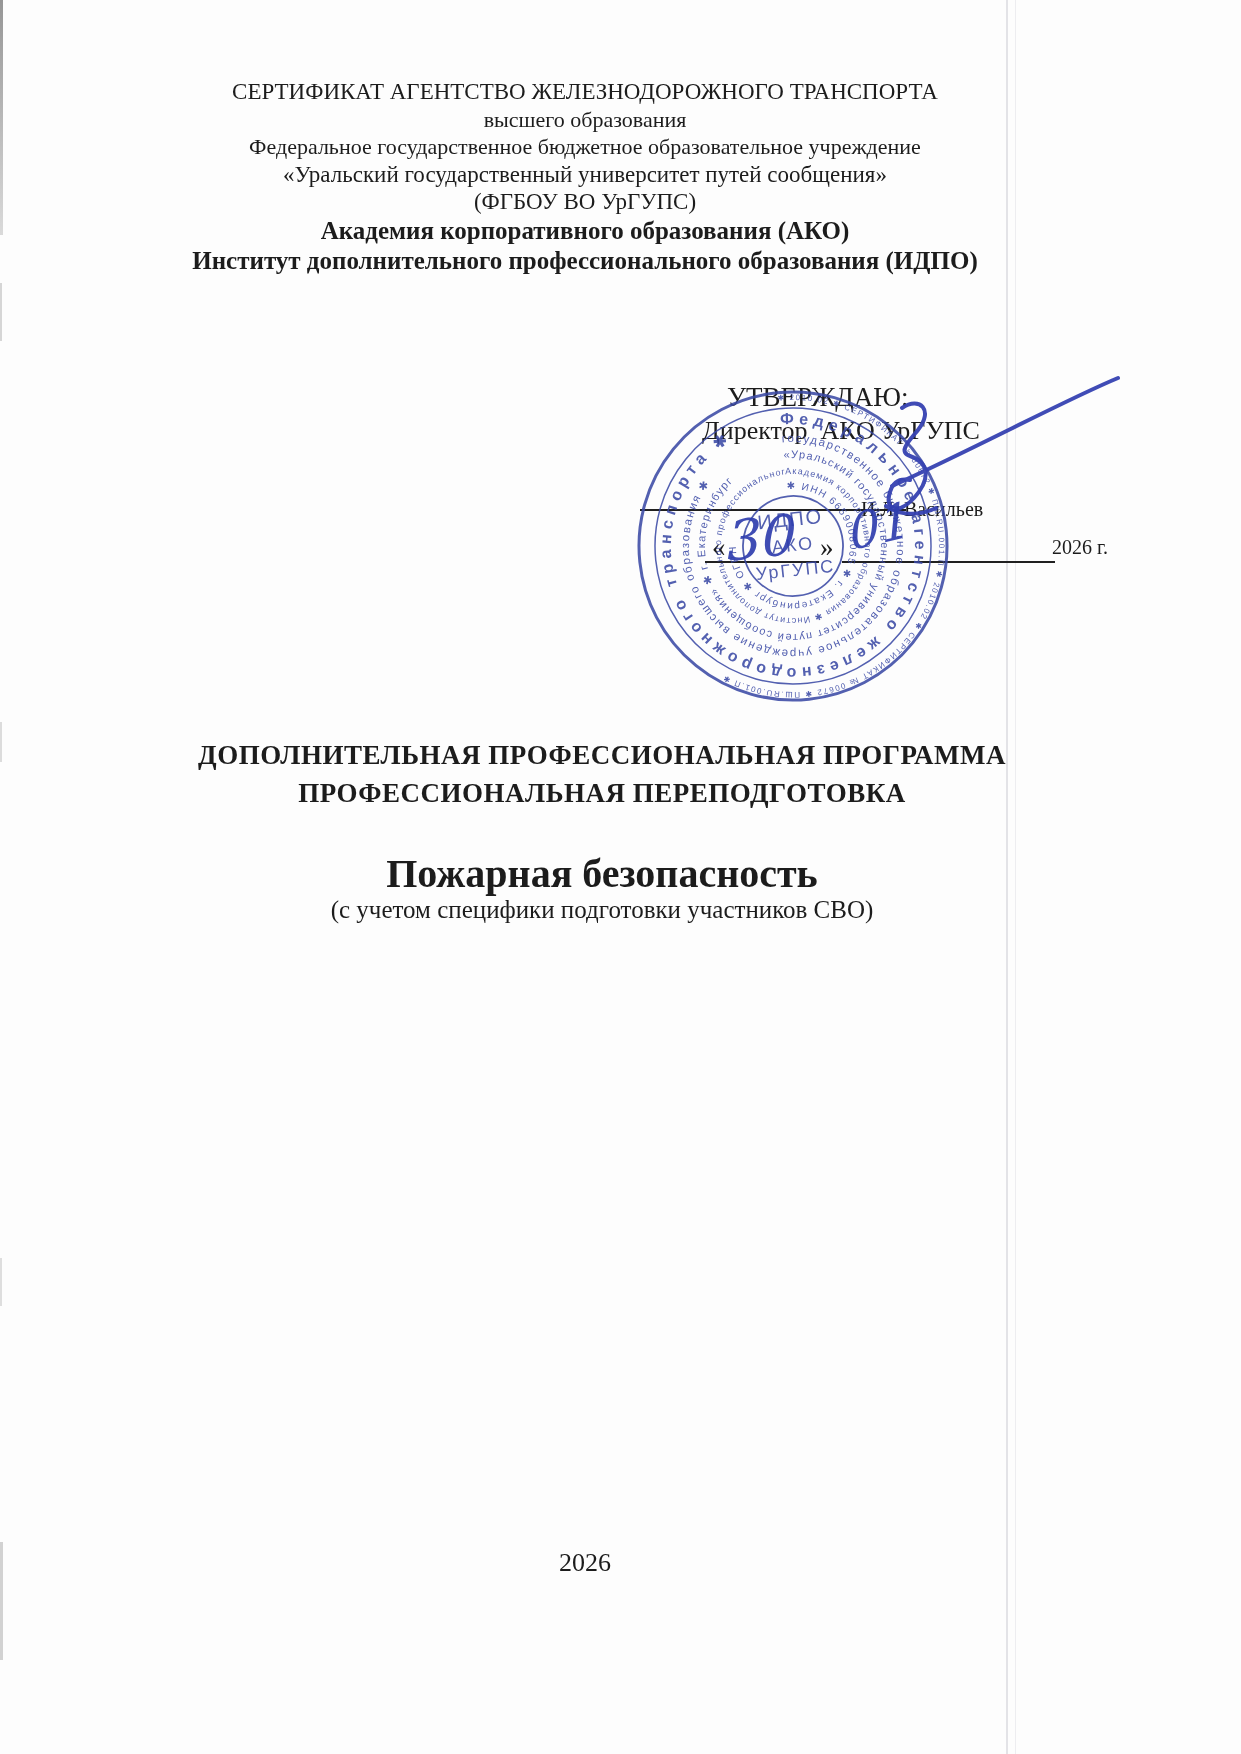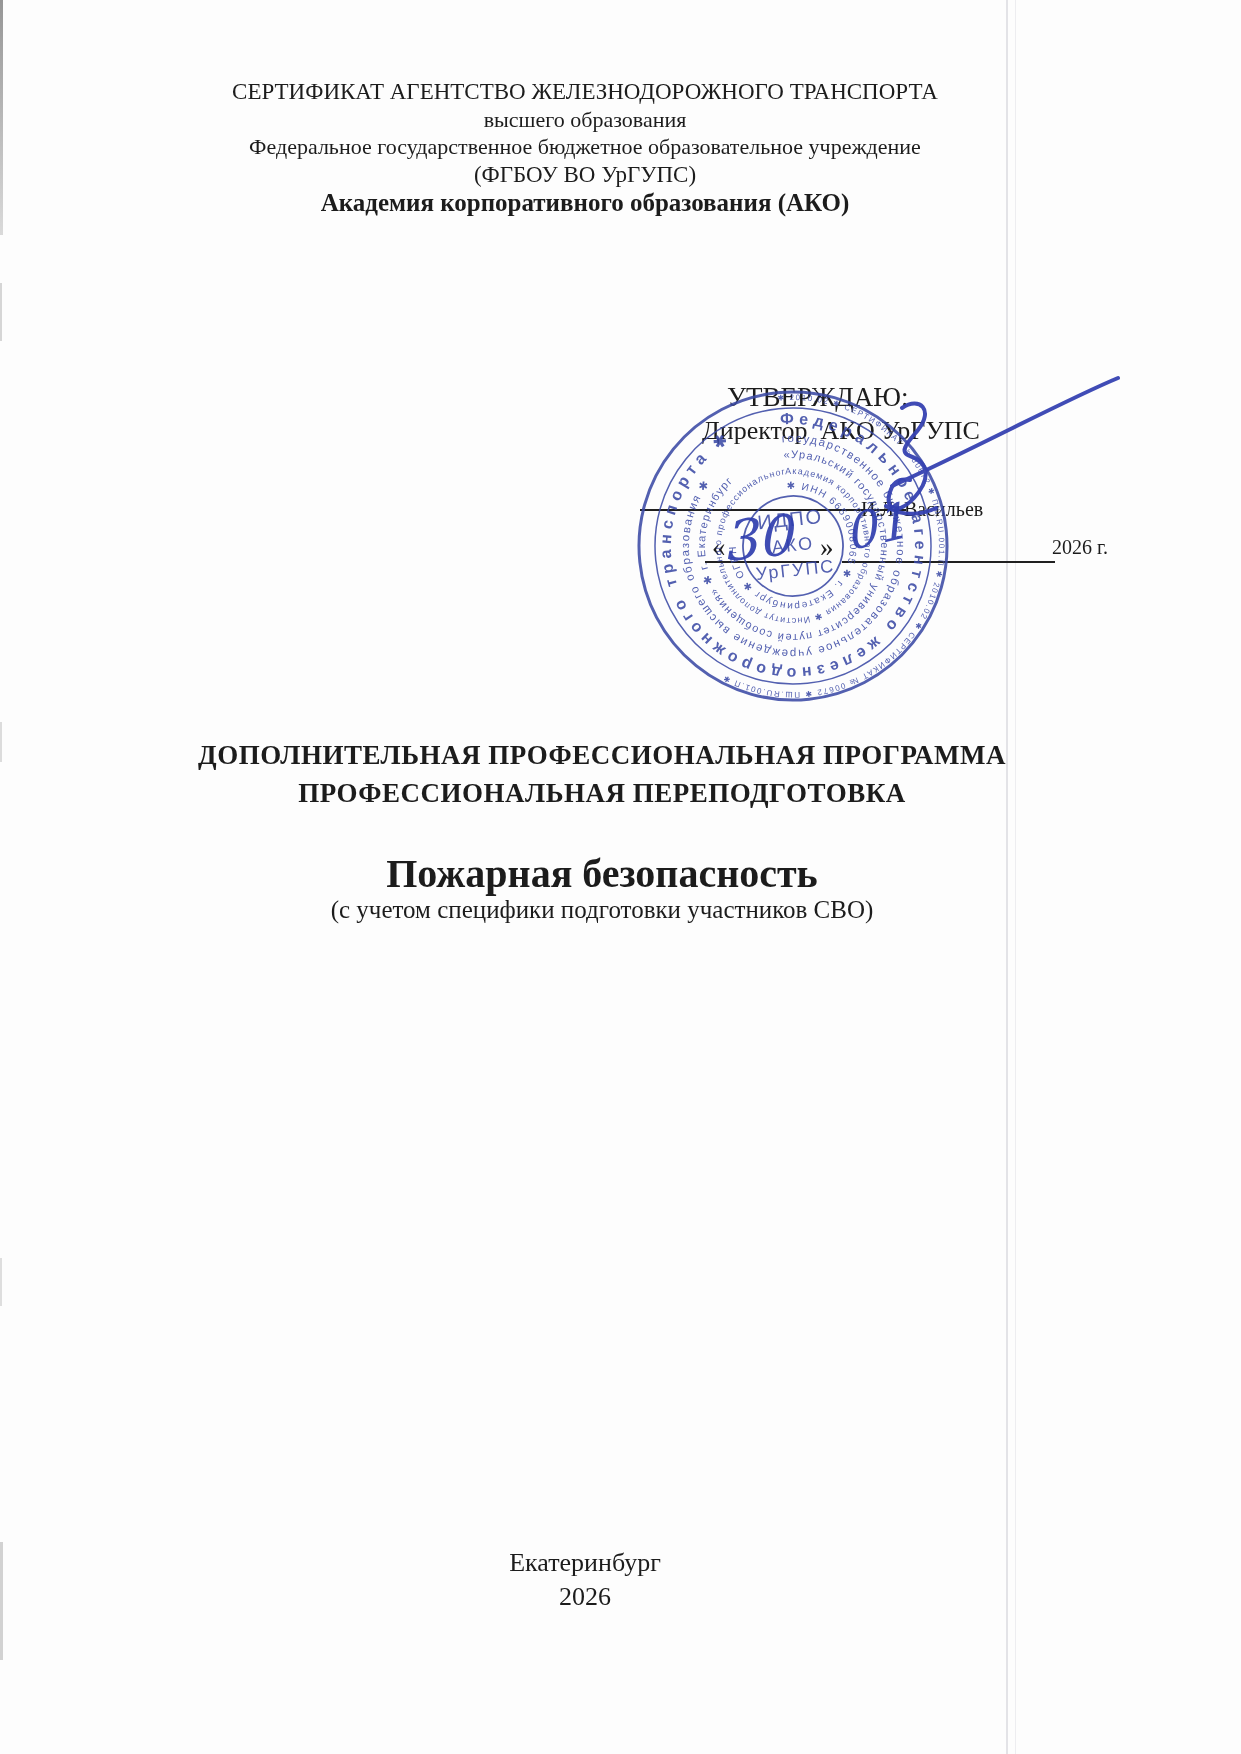--- a/index.html
+++ b/index.html
@@ -82,22 +82,24 @@
   <div class="edge-mark em1"></div>
   <div class="edge-mark em2"></div>
   <div class="edge-mark em3"></div>
   <div class="edge-mark em4"></div>
   <div class="edge-mark em5"></div>
 
   <div class="header">
     <span class="h-line">СЕРТИФИКАТ АГЕНТСТВО ЖЕЛЕЗНОДОРОЖНОГО ТРАНСПОРТА</span>
     <span class="h-line small">высшего образования</span>
     <span class="h-line small">Федеральное государственное бюджетное образовательное учреждение</span>
+    <span class="h-line">«Уральский государственный университет путей сообщения»</span>
     <span class="h-line">(ФГБОУ ВО УрГУПС)</span>
     <span class="h-line bold">Академия корпоративного образования (АКО)</span>
+    <span class="h-line bold">Институт дополнительного профессионального образования (ИДПО)</span>
   </div>
 
   <div class="approve-label">УТВЕРЖДАЮ:</div>
   <div class="position-line">Директор&nbsp; АКО УрГУПС</div>
   <div class="sig-underline"></div>
   <div class="signer-name">И.Л. Васильев</div>
   <div class="quote-open">«</div>
   <div class="quote-close">»</div>
   <div class="day-underline"></div>
   <div class="month-underline"></div>
@@ -140,17 +142,16 @@
   </svg>
 
   <div class="title-block">
     <span class="title-line">ДОПОЛНИТЕЛЬНАЯ ПРОФЕССИОНАЛЬНАЯ ПРОГРАММА</span>
     <span class="title-line">ПРОФЕССИОНАЛЬНАЯ ПЕРЕПОДГОТОВКА</span>
     <span class="program-name">Пожарная безопасность</span>
     <span class="program-note">(с учетом специфики подготовки участников СВО)</span>
   </div>
 
   <div class="footer">
-    <span class="city">Екатеринбург</span>
     <span class="year">2026</span>
   </div>
 
 </div>
 
 </body></html>

